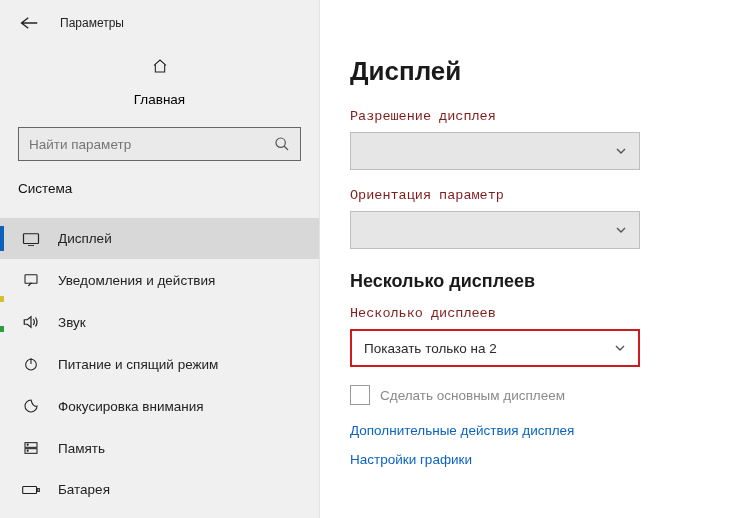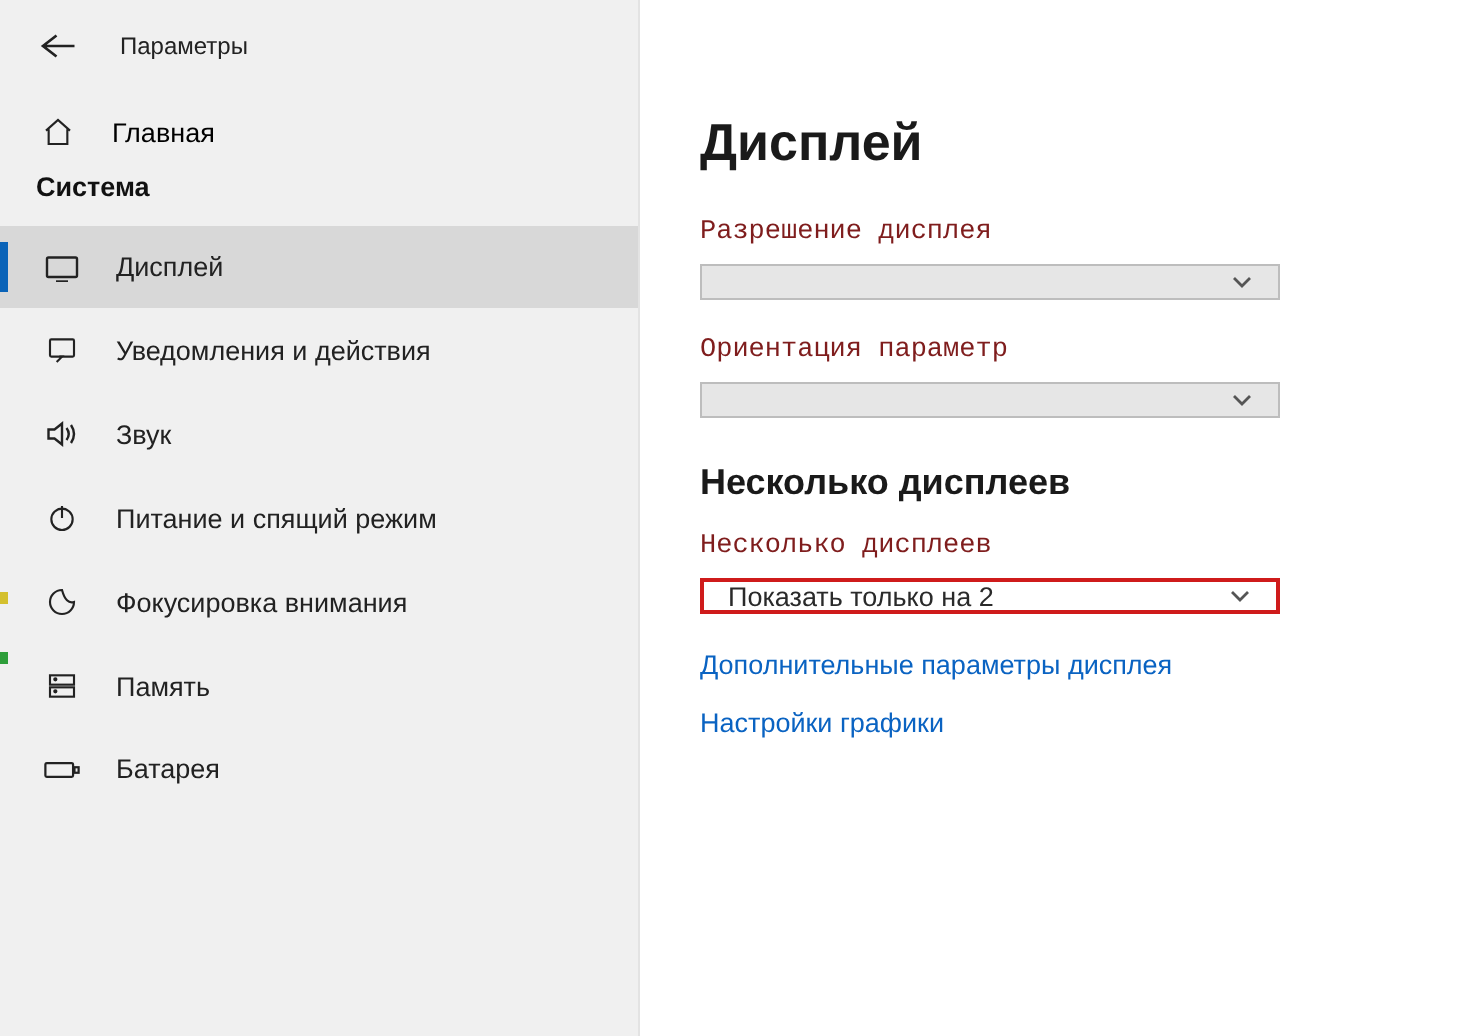--- a/index.html
+++ b/index.html
@@ -27,20 +27,21 @@
     gap: 22px;
   }
   .back-icon svg { display: block; }
   .app-title { font-size: 12px; color: #222; }
   .home-row {
     display: flex;
     align-items: center;
     padding: 10px 20px;
     gap: 18px;
     font-size: 13.5px;
+    flex-direction: column;
   }
   .home-row .icon { width: 18px; display:flex; justify-content:center; }
   .search-wrap { padding: 10px 18px 18px 18px; }
   .search-box {
     display: flex;
     align-items: center;
     border: 1px solid #666;
     background: #eaeaea;
     height: 34px;
     padding: 0 10px;
@@ -49,23 +50,23 @@
     flex: 1;
     border: none;
     background: transparent;
     outline: none;
     font-size: 13.5px;
     color: #555;
     font-family: inherit;
   }
   .search-box .sicon { width: 16px; height: 16px; }
   .section-label {
-    padding: 2px 18px 12px 18px;
-    font-size: 13.5px;
-    font-weight: 700;
+    padding: 2px 18px 22px 18px;
+    font-size: 13.5px;
+    font-weight: 400;
     color: #111;
   }
   .nav-item {
     display: flex;
     align-items: center;
     padding: 13px 20px 13px 22px;
     gap: 18px;
     font-size: 13.5px;
     color: #222;
     cursor: pointer;
@@ -105,21 +106,21 @@
     color: #7f1d1d;
     margin-bottom: 8px;
     font-family: Liberation Mono, monospace;
   }
   .dropdown {
     display: flex;
     align-items: center;
     justify-content: space-between;
     background: #e6e6e6;
     border: 1px solid #bdbdbd;
-    height: 18px;
+    height: 38px;
     padding: 0 12px;
     width: 290px;
     margin-bottom: 18px;
     font-size: 13.5px;
     color: #2a2a2a;
   }
   .dropdown.highlight {
     border: 2.5px solid #cf1b1b;
     background: #fff;
   }
@@ -166,20 +167,31 @@
 
   <div class="home-row">
     <span class="icon">
       <svg width="16" height="16" viewBox="0 0 24 24" stroke="#222" stroke-width="1.6" fill="none">
           <path d="M3 11 L12 3 L21 11 M5 10 V21 H19 V10"></path>
         </svg>
     </span>
     <span>Главная</span>
   </div>
 
+  <div class="search-wrap">
+    <div class="search-box">
+      <input placeholder="Найти параметр" style="">
+      <span class="sicon">
+        <svg width="16" height="16" viewBox="0 0 24 24" stroke="#555" stroke-width="1.8" fill="none">
+            <circle cx="10" cy="10" r="7"></circle>
+            <path d="M15 15 L21 21"></path>
+          </svg>
+      </span>
+    </div>
+  </div>
 
   <div class="section-label">Система</div>
 
   <div class="nav-item active">
     <span class="icon">
       <svg width="18" height="14" viewBox="0 0 24 18" stroke="#222" stroke-width="1.6" fill="none">
           <rect x="2" y="2" width="20" height="13" rx="1"></rect>
           <path d="M8 18 H16"></path>
         </svg>
     </span>
@@ -276,16 +288,20 @@
   <div class="field-label">Несколько дисплеев</div>
   <div class="dropdown highlight">
     <span>Показать только на 2</span>
     <span class="chev">
       <svg width="12" height="12" viewBox="0 0 12 12" stroke="#555" stroke-width="1.4" fill="none">
           <path d="M2 4 L6 8 L10 4"></path>
         </svg>
     </span>
   </div>
 
-
-  <a class="link">Дополнительные параметры дисплея</a>
+  <div class="checkbox-row">
+    <span class="cb"></span>
+    <span>Сделать основным дисплеем</span>
+  </div>
+
+  <a class="link">Дополнительные действия дисплея</a>
   <a class="link">Настройки графики</a>
 </div>
 
 </body></html>

